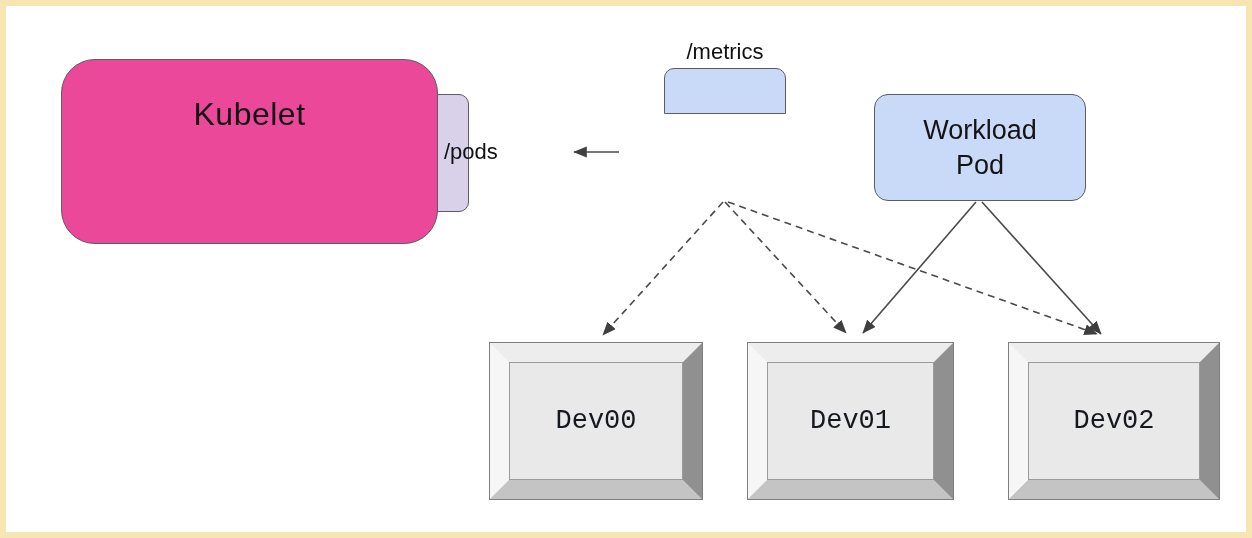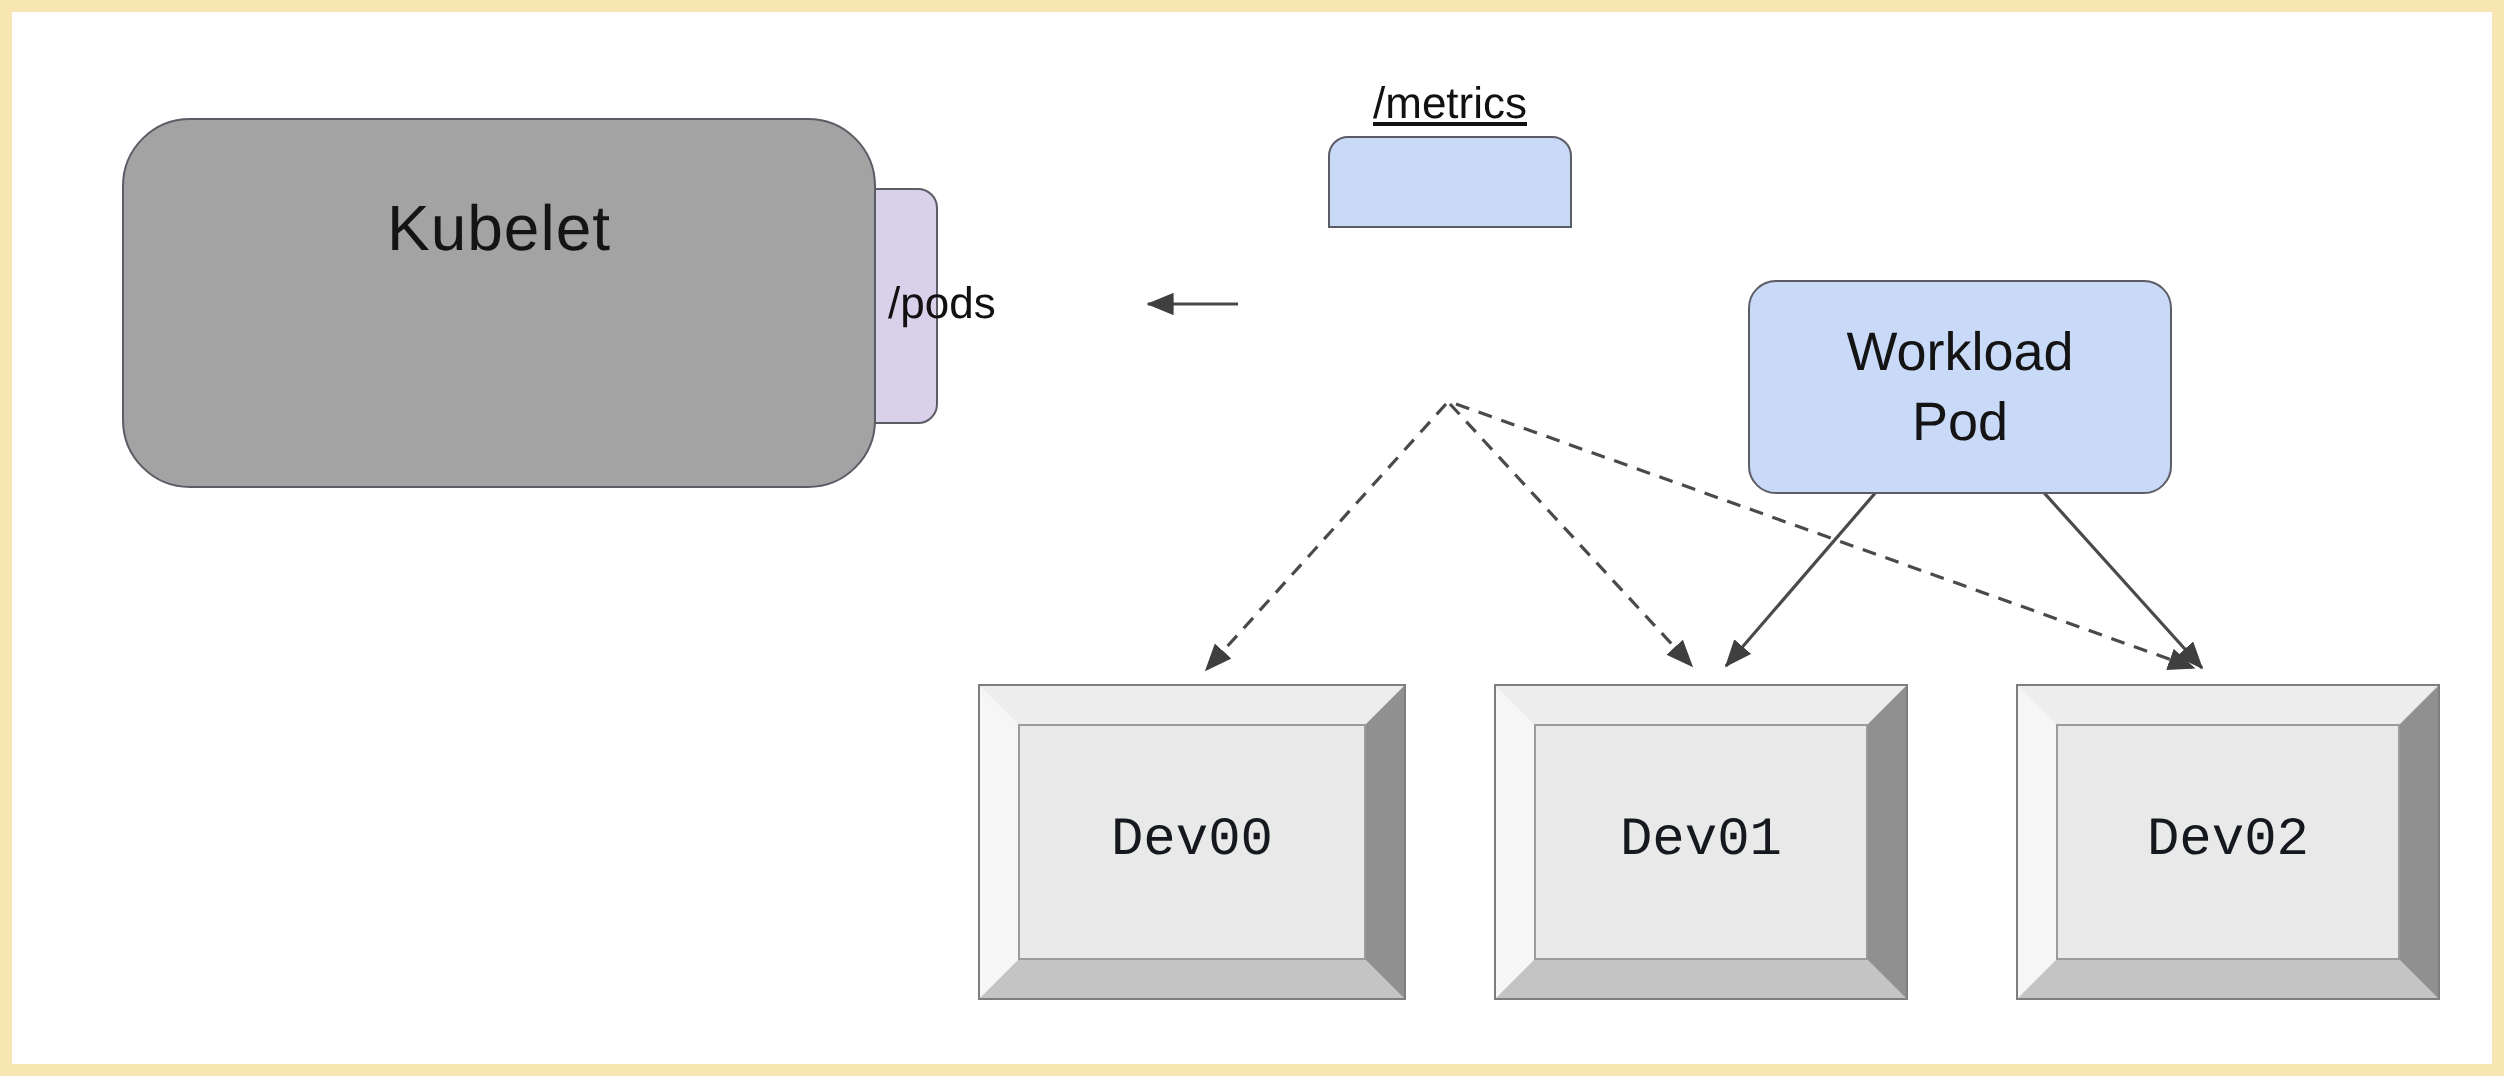--- a/index.html
+++ b/index.html
@@ -16,21 +16,21 @@
   .node{position:absolute;box-sizing:border-box;color:#141414;}
 
   
   .kubelet-tab{
     position:absolute;left:414px;top:88px;width:49px;height:118px;
     background:#D8D1E9;border:1.5px solid #5C5C66;border-radius:0 10px 10px 0;
     box-sizing:border-box;
   }
   .kubelet{
     left:55px;top:53px;width:377px;height:185px;
-    background:#a3a3a3;border:1.5px solid #5C5C66;border-radius:34px;
+    background:#ec4899;border:1.5px solid #5C5C66;border-radius:34px;
     text-align:center;
   }
   .kubelet .lbl{display:inline-block;margin-top:36px;font-size:32px;letter-spacing:0.5px;}
 
   
   .metrics-tab{
     position:absolute;left:658px;top:62px;width:122px;height:46px;
     background:#C9DAF8;border:1.5px solid #5C5C66;border-radius:10px 10px 0 0;
     box-sizing:border-box;
   }
@@ -38,27 +38,27 @@
     left:613px;top:90px;width:212px;height:105px;
     background:#C9DAF8;border:1.5px solid #5C5C66;border-radius:14px;
     display:flex;flex-direction:column;align-items:center;justify-content:center;
     font-size:27px;line-height:35px;text-align:center;
   }
   
   .workload{
     left:868px;top:88px;width:212px;height:107px;
     background:#C9DAF8;border:1.5px solid #5C5C66;border-radius:14px;
     display:flex;flex-direction:column;align-items:center;justify-content:center;
-    font-size:27px;line-height:35px;text-align:center;margin-top:46px;
+    font-size:27px;line-height:35px;text-align:center;
   }
 
   .float-label{
     position:absolute;color:#111;font-size:22px;white-space:nowrap;
   }
-  .metrics-label{left:628px;top:33px;width:182px;text-align:center;text-decoration:underline;}
+  .metrics-label{left:628px;top:33px;width:182px;text-align:center;}
   .pods-label{left:438px;top:133px;}
 
   
   .device{
     position:absolute;top:337px;height:156px;box-sizing:border-box;
     border:19px solid;
     border-color:#EDEDED #909090 #C4C4C4 #F6F6F6;
     box-shadow:0 0 0 1px #7E7E7E;
     background:#E9E9E9;
   }

